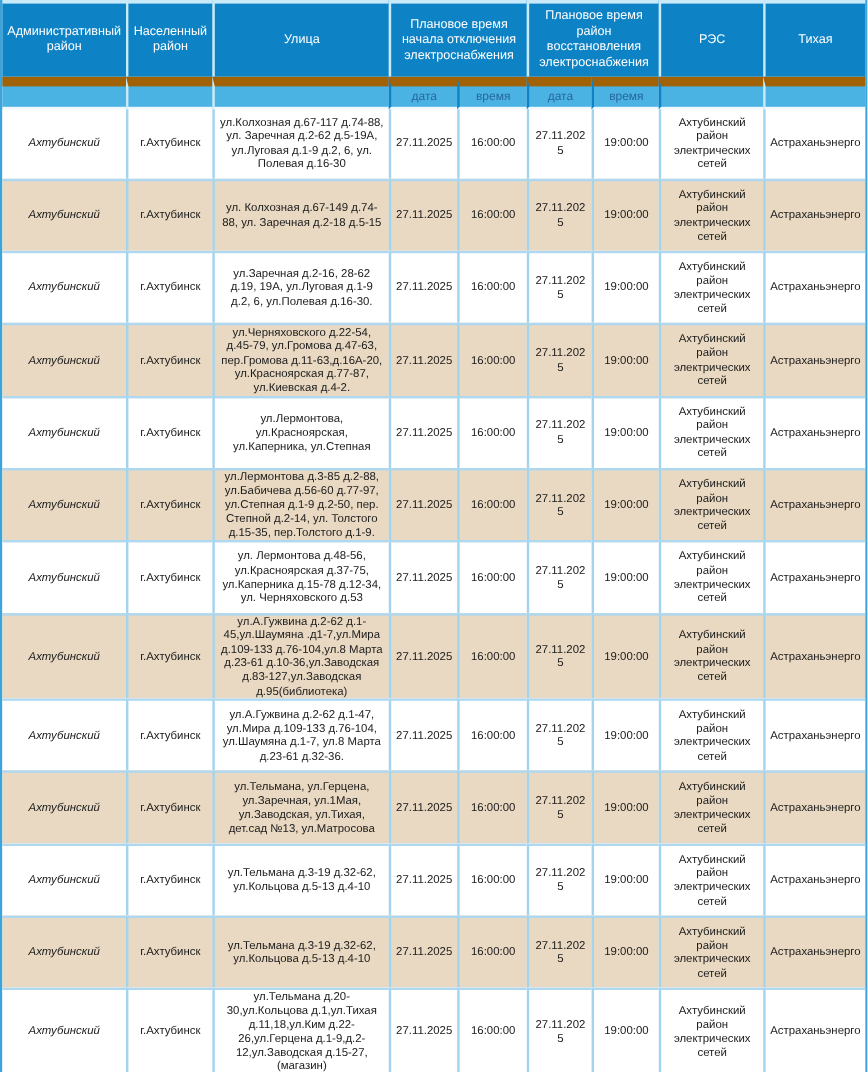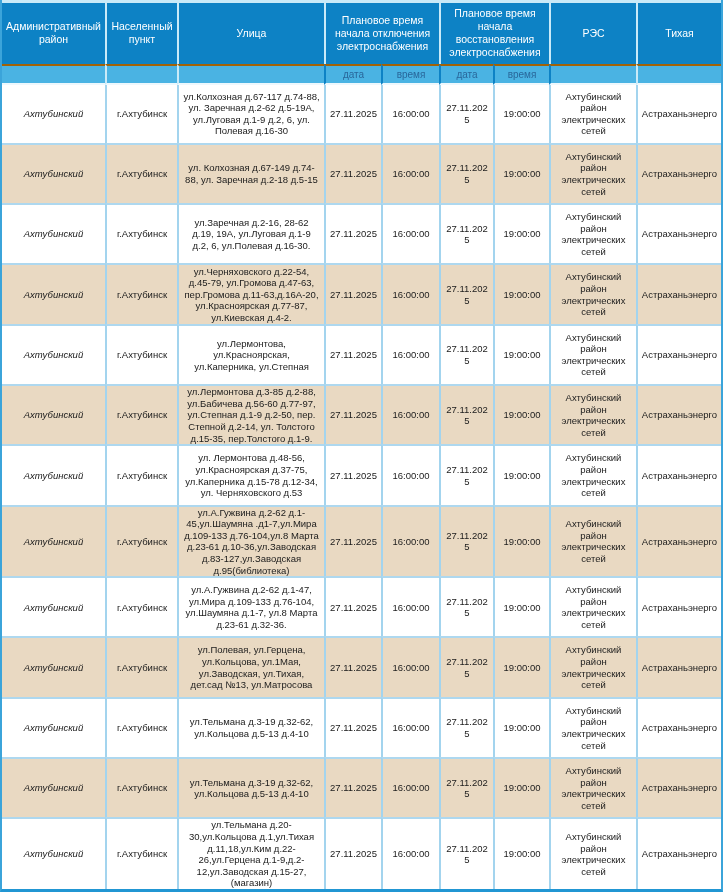--- a/index.html
+++ b/index.html
@@ -42,21 +42,21 @@
   thead tr.sub-header th {
     background: #4ab3e3;
     color: #29679b;
     font-weight: normal;
     font-size: 10px;
     padding: 3px 2px;
     height: 18px;
     text-align: center;
     vertical-align: middle;
     border-left: 2px solid #c9eaf8;
-    border-top: 2px solid #a16207;
+    border-top: 8px solid #a16207;
     border-bottom: 2px solid #eef8fd;
     box-sizing: border-box;
   }
   thead tr.sub-header th:first-child { border-left: none; }
   thead tr.sub-header th.dark-sep { border-left: 2px solid #0d82c5; }
   
   tbody td {
     background: #ffffff;
     color: #1b1b1b;
     font-size: 9.5px;
@@ -87,24 +87,24 @@
       <col style="width:57px">
       <col style="width:58px">
       <col style="width:54px">
       <col style="width:56px">
       <col style="width:87px">
       <col style="width:85px">
     </colgroup>
     <thead>
       <tr class="main-header">
         <th>Административный район</th>
-        <th>Населенный пункт</th>
+        <th>Населенный район</th>
         <th>Улица</th>
         <th colspan="2">Плановое время начала отключения электроснабжения</th>
-        <th colspan="2">Плановое время начала восстановления электроснабжения</th>
+        <th colspan="2">Плановое время район восстановления электроснабжения</th>
         <th>РЭС</th>
         <th>Тихая</th>
       </tr>
       <tr class="sub-header">
         <th></th>
         <th></th>
         <th></th>
         <th class="dark-sep">дата</th>
         <th class="dark-sep">время</th>
         <th class="dark-sep">дата</th>
@@ -209,21 +209,21 @@
     <td class="cell-off-date">27.11.2025</td>
     <td class="cell-off-time">16:00:00</td>
     <td class="cell-on-date">27.11.2025</td>
     <td class="cell-on-time">19:00:00</td>
     <td class="cell-res">Ахтубинский район электрических сетей</td>
     <td class="cell-branch">Астраханьэнерго</td>
   </tr>
         <tr class="alt">
     <td class="cell-district">Ахтубинский</td>
     <td class="cell-settlement">г.Ахтубинск</td>
-    <td class="cell-street">ул.Полевая, ул.Герцена, ул.Кольцова, ул.1Мая, ул.Заводская, ул.Тихая, дет.сад №13, ул.Матросова</td>
+    <td class="cell-street">ул.Тельмана, ул.Герцена, ул.Заречная, ул.1Мая, ул.Заводская, ул.Тихая, дет.сад №13, ул.Матросова</td>
     <td class="cell-off-date">27.11.2025</td>
     <td class="cell-off-time">16:00:00</td>
     <td class="cell-on-date">27.11.2025</td>
     <td class="cell-on-time">19:00:00</td>
     <td class="cell-res">Ахтубинский район электрических сетей</td>
     <td class="cell-branch">Астраханьэнерго</td>
   </tr>
         <tr>
     <td class="cell-district">Ахтубинский</td>
     <td class="cell-settlement">г.Ахтубинск</td>

